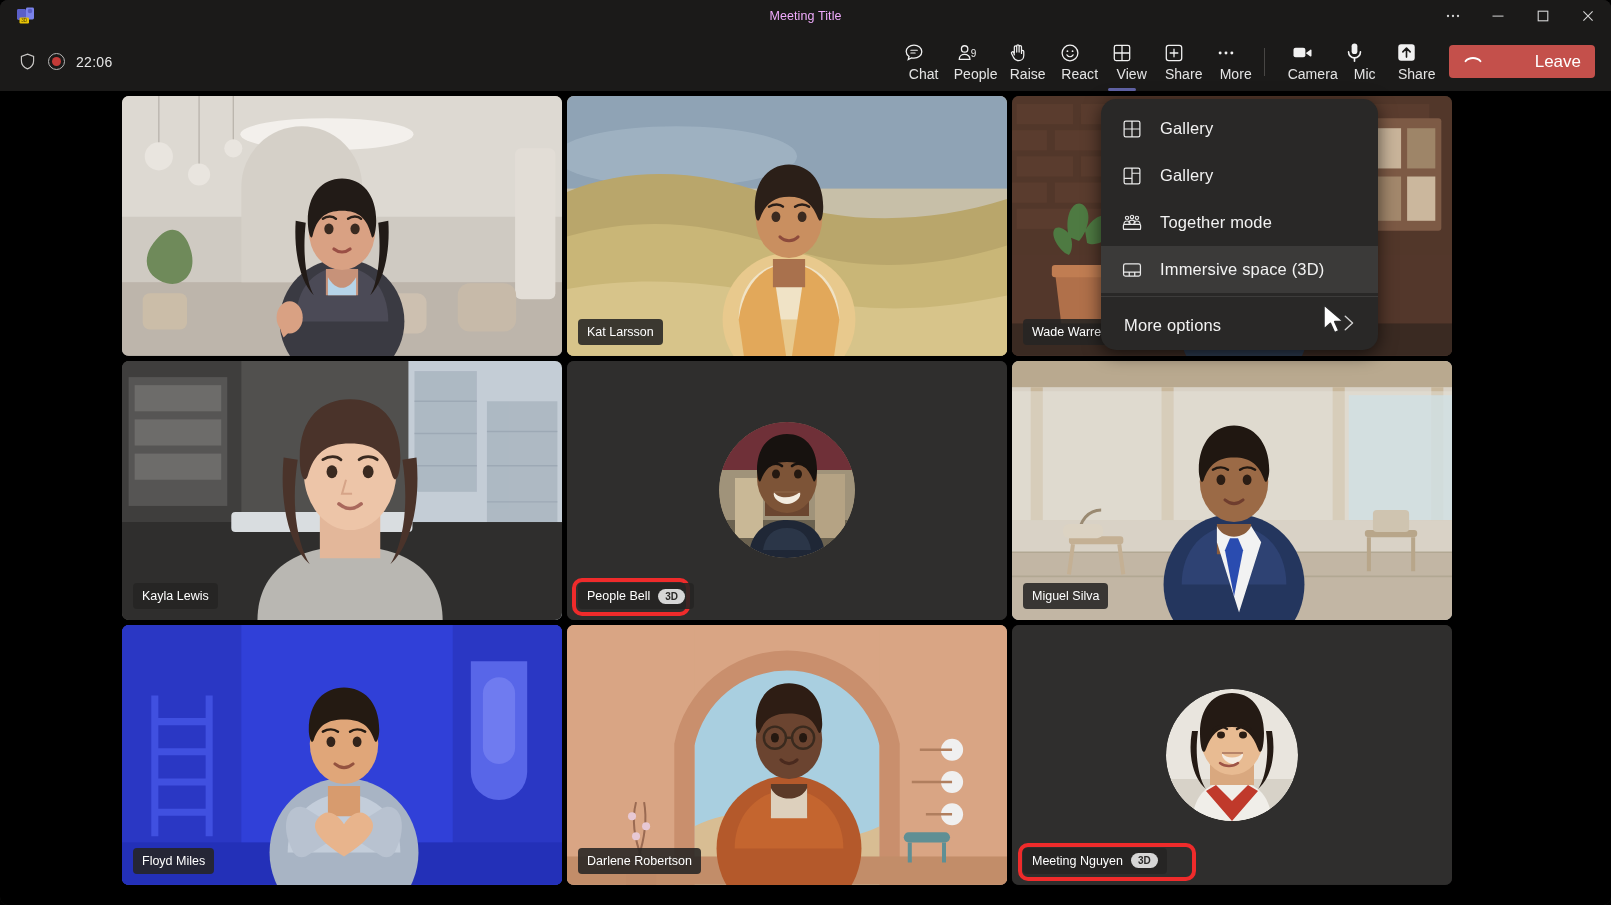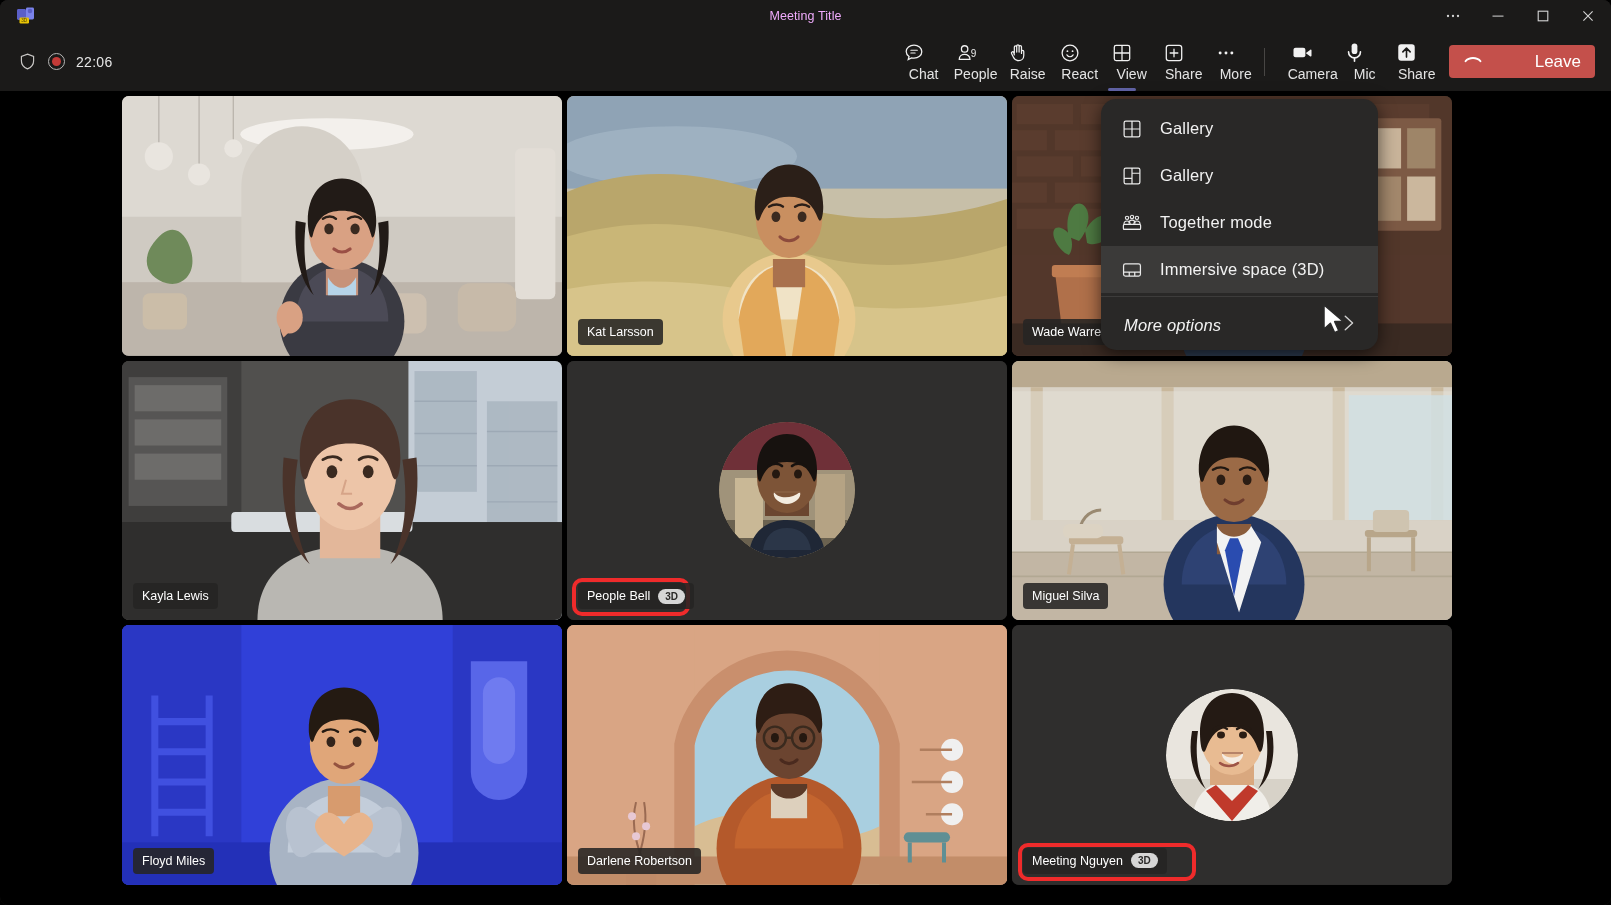--- a/index.html
+++ b/index.html
@@ -218,21 +218,21 @@
     height: 47px;
     display: flex; align-items: center;
     padding-left: 20px;
     gap: 17px;
     cursor: pointer;
   }
   .mi.sel { background: #3b3a39; }
   .mi .mic { color: #eaeaea; display: flex; width: 22px; justify-content: center; }
   .mi .ml { font-size: 16.5px; color: #f2f2f2; letter-spacing: .15px; }
   .mdiv { height: 1px; background: #3d3c3b; margin: 3px 0; }
-  .mi.sub { justify-content: space-between; padding-right: 19px; height: 50px; font-style: italic; }
+  .mi.sub { justify-content: space-between; padding-right: 19px; height: 50px; }
   .mi.sub .ml { padding-left: 3px; }
   .chev { color: #d2d2d2; }
 
   .cursor {
     position: absolute;
     left: 1322px; top: 304px;
     z-index: 60;
     pointer-events: none;
   }
 </style>

